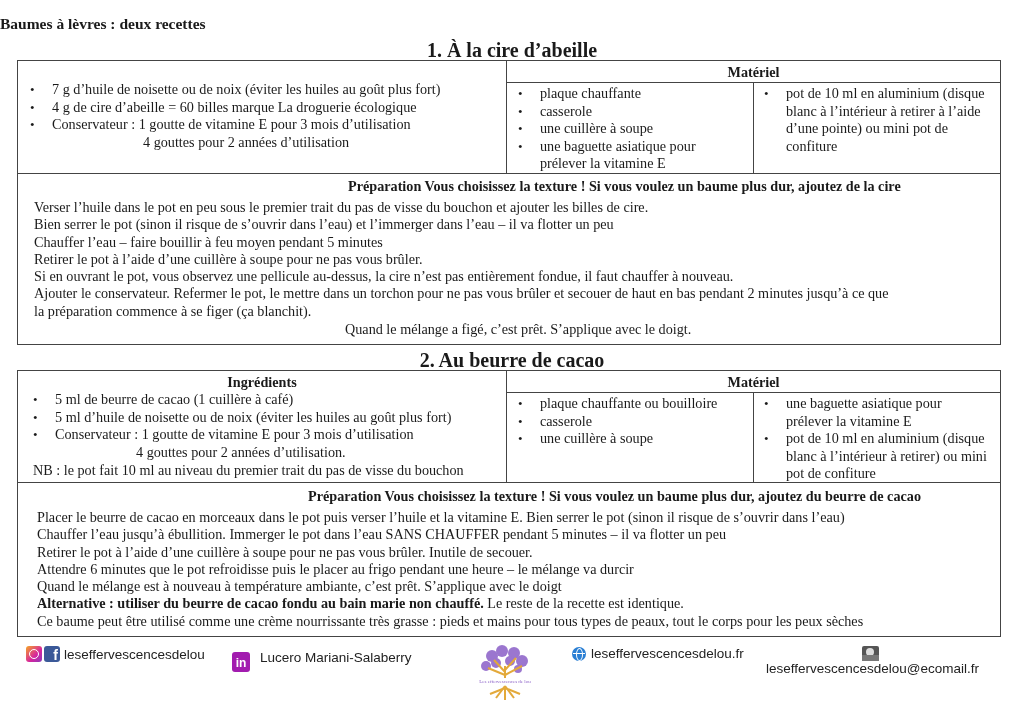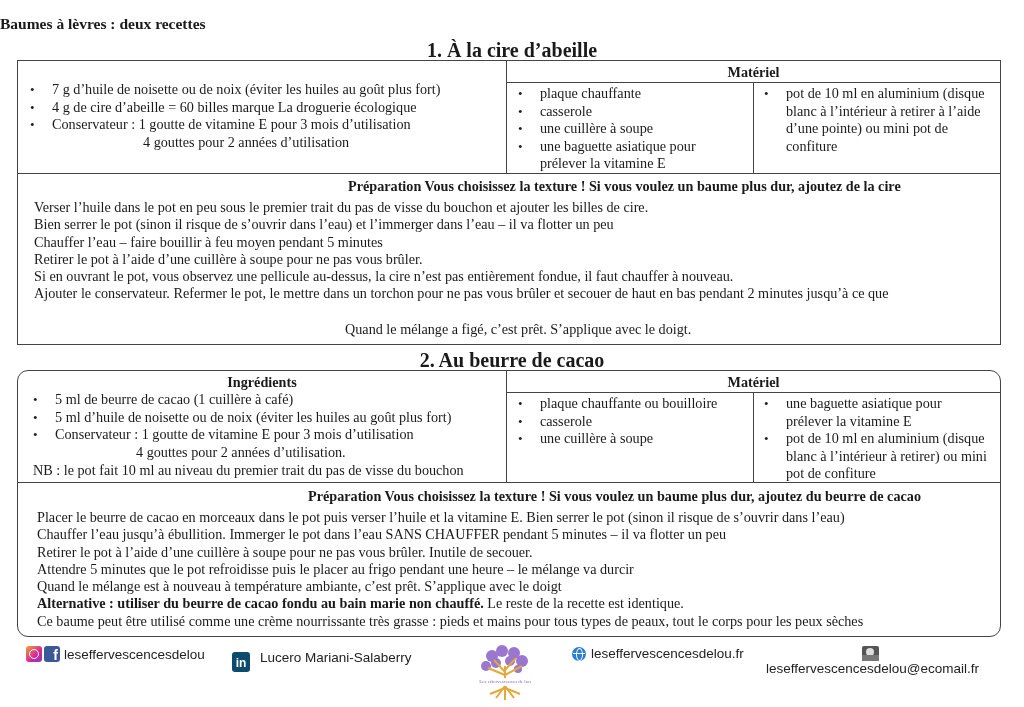--- a/index.html
+++ b/index.html
@@ -67,27 +67,28 @@
   </ul>
 
   <div class="prephdr" style="left:330px; top:117px;">Préparation  Vous choisissez la texture !  Si vous voulez un baume plus dur, ajoutez de la cire</div>
   <div class="prep" style="left:16px; top:138px;">
     <div class="line">Verser l’huile dans le pot en peu sous le premier trait du pas de visse du bouchon et ajouter les billes de cire.</div>
     <div class="line">Bien serrer le pot (sinon il risque de s’ouvrir dans l’eau) et l’immerger dans l’eau – il va flotter un peu</div>
     <div class="line">Chauffer l’eau – faire bouillir à feu moyen pendant 5 minutes</div>
     <div class="line">Retirer le pot à l’aide d’une cuillère à soupe pour ne pas vous brûler.</div>
     <div class="line">Si en ouvrant le pot, vous observez une pellicule au-dessus, la cire n’est pas entièrement fondue, il faut chauffer à nouveau.</div>
     <div class="line">Ajouter le conservateur. Refermer le pot, le mettre dans un torchon pour ne pas vous brûler et secouer de haut en bas pendant 2 minutes jusqu’à ce que</div>
+    <div class="line">la préparation commence à se figer (ça blanchit).</div>
   </div>
   <div class="line" style="position:absolute; left:327px; top:260px;">Quand le mélange a figé, c’est prêt. S’applique avec le doigt.</div>
 </div>
 
 <div class="sub" style="top:352px;">2. Au beurre de cacao</div>
 
-<div class="box" style="left:17px; top:370px; width:984px; height:267px;border-radius:11px;">
+<div class="box" style="left:17px; top:370px; width:984px; height:267px;">
   <div class="vline" style="left:488px; top:0; height:111px;"></div>
   <div class="hline" style="left:488px; width:495px; top:21px;"></div>
   <div class="vline" style="left:735px; top:21px; height:90px;"></div>
   <div class="hline" style="left:0; width:983px; top:111px;"></div>
 
   <div class="hdr" style="left:0; width:488px; top:3px;">Ingrédients</div>
   <ul class="blist" style="left:9px; top:20px; width:478px;">
     <li>5 ml de beurre de cacao (1 cuillère à café)</li>
     <li>5 ml d’huile de noisette ou de noix (éviter les huiles au goût plus fort)</li>
     <li>Conservateur : 1 goutte de vitamine E pour 3 mois d’utilisation</li>
@@ -104,37 +105,37 @@
   <ul class="blist" style="left:740px; top:24px; width:236px;">
     <li style="padding-right:28px;">une baguette asiatique pour prélever la vitamine E</li>
     <li>pot de 10 ml en aluminium (disque blanc à l’intérieur à retirer) ou mini pot de confiture</li>
   </ul>
 
   <div class="prephdr" style="left:290px; top:117px;">Préparation  Vous choisissez la texture !  Si vous voulez un baume plus dur, ajoutez du beurre de cacao</div>
   <div class="prep" style="left:19px; top:138px;">
     <div class="line">Placer le beurre de cacao en morceaux dans le pot puis verser l’huile et la vitamine E. Bien serrer le pot (sinon il risque de s’ouvrir dans l’eau)</div>
     <div class="line">Chauffer l’eau jusqu’à ébullition. Immerger le pot dans l’eau SANS CHAUFFER  pendant 5 minutes  – il va flotter un peu</div>
     <div class="line">Retirer le pot à l’aide d’une cuillère à soupe pour ne pas vous brûler. Inutile de secouer.</div>
-    <div class="line">Attendre 5 minutes que le pot refroidisse puis le placer au frigo pendant une heure – le mélange va durcir</div>
+    <div class="line">Attendre 6 minutes que le pot refroidisse puis le placer au frigo pendant une heure – le mélange va durcir</div>
     <div class="line">Quand le mélange est à nouveau à température ambiante, c’est prêt. S’applique avec le doigt</div>
     <div class="line"><span class="bold">Alternative : utiliser du beurre de cacao fondu au bain marie non chauffé.</span><span> Le reste de la recette est identique.</span></div>
     <div class="line">Ce baume peut être utilisé comme une crème nourrissante très grasse : pieds et mains pour tous types de peaux, tout le corps pour les peux sèches</div>
   </div>
 </div>
 
 <div class="footer" style="left:26px;">
   <span class="ico" style="background:linear-gradient(135deg,#f5a623,#d6249f 60%,#8a3ab9); width:16px; height:16px;">
     <span style="position:absolute; left:3px; top:3px; width:8px; height:8px; border:1.5px solid #fff; border-radius:50%;"></span>
   </span>
   <span class="ico" style="background:#3b5998; width:16px; height:16px; color:#fff; font-family:'Liberation Sans',sans-serif; font-weight:bold; font-size:14px; line-height:18px; text-align:right; padding-right:2px; box-sizing:border-box;">f</span>
   <span style="margin-left:2px;">leseffervescencesdelou</span>
 </div>
 
 <div class="footer" style="left:232px;">
-  <span class="ico" style="background:#0c4a6e; width:18px; height:20px; color:#fff; font-family:'Liberation Sans',sans-serif; font-weight:bold; font-size:12px; line-height:22px; text-align:center; margin-top:6px;">in</span>
+  <span class="ico" style="background:#a21caf; width:18px; height:20px; color:#fff; font-family:'Liberation Sans',sans-serif; font-weight:bold; font-size:12px; line-height:22px; text-align:center; margin-top:6px;">in</span>
   <span style="margin-left:8px; margin-top:-4px;">Lucero Mariani-Salaberry</span>
 </div>
 
 <div style="position:absolute; left:472px; top:642px; width:66px; height:62px;">
   <svg width="66" height="62" viewBox="0 0 66 62">
     <circle cx="33" cy="31" r="29" fill="#ffffff"></circle>
     <g fill="#8a5fc7" opacity="0.85">
       <circle cx="20" cy="14" r="6"></circle>
         <circle cx="30" cy="9" r="6"></circle>
         <circle cx="42" cy="11" r="6"></circle>

